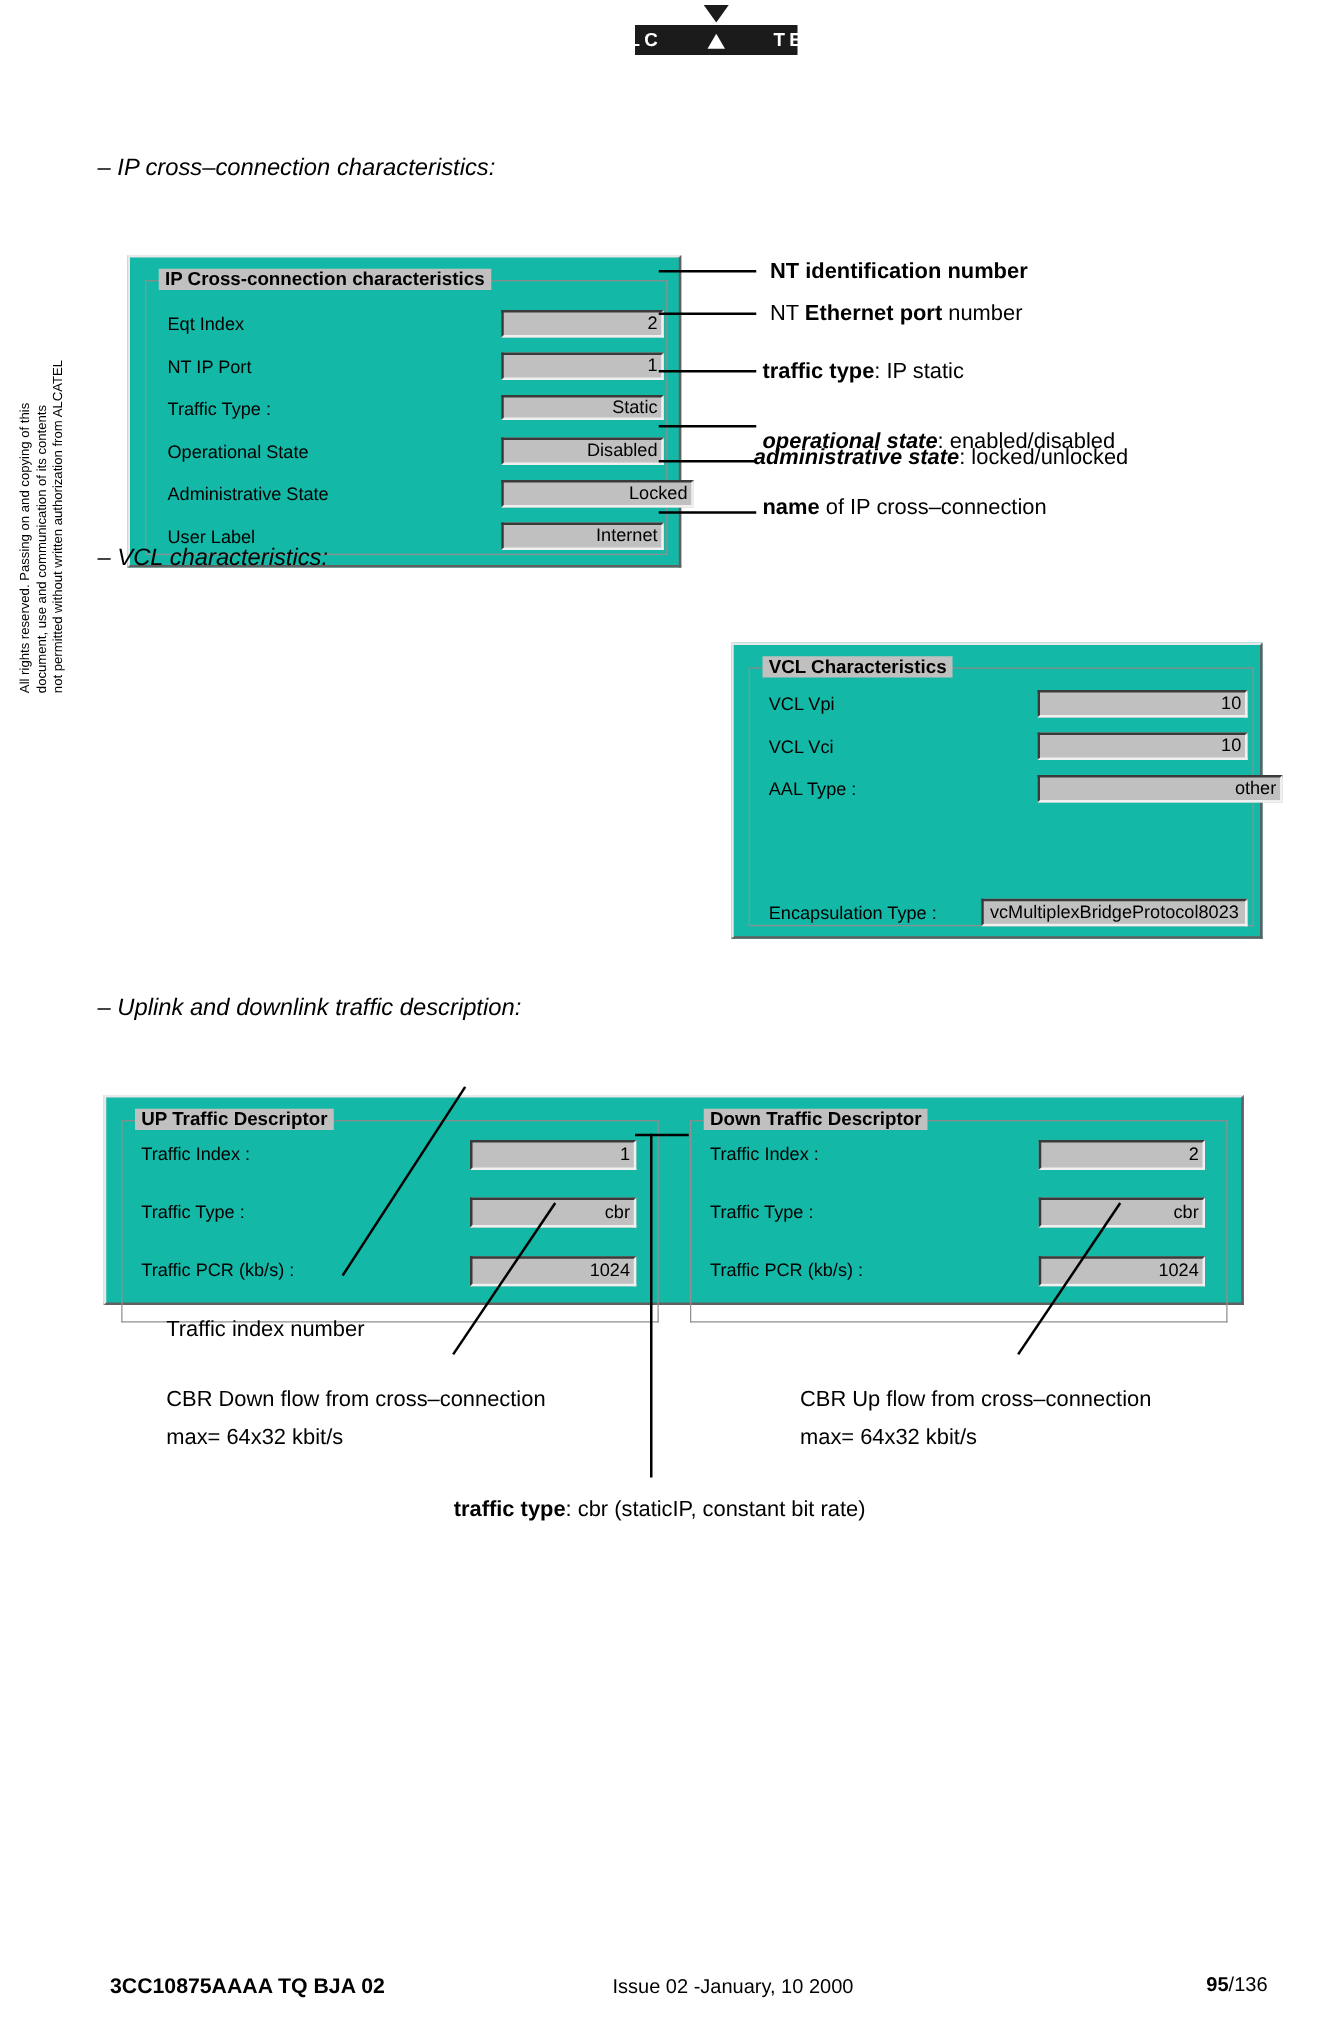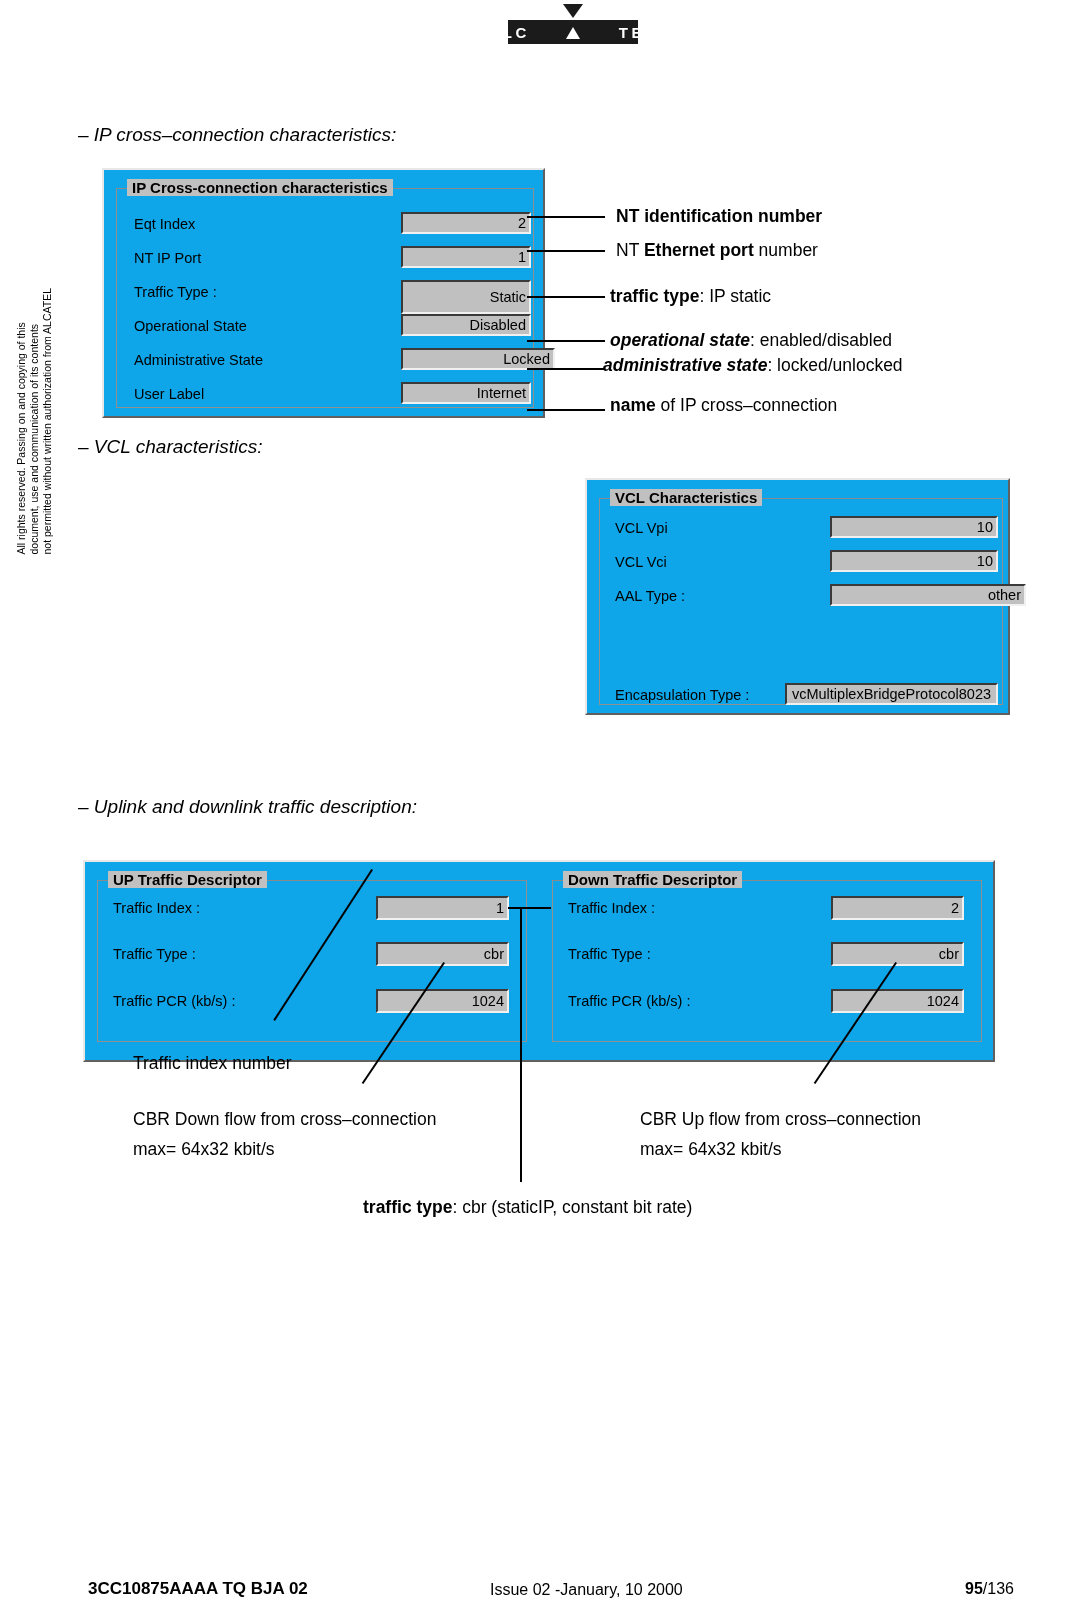--- a/index.html
+++ b/index.html
@@ -89,26 +89,27 @@
     position: absolute;
     font-style: italic;
     font-size: 19px;
     color: #000;
     white-space: nowrap;
   }
 
   
   .dlg {
     position: absolute;
-    background: #0ea5e9;
+    background: #14b8a6;
     border-top: 2px solid #e8e8e8;
     border-left: 2px solid #e8e8e8;
     border-right: 2px solid #606060;
     border-bottom: 2px solid #606060;
     box-sizing: border-box;
+    margin-top: 36px;
   }
   .group {
     position: absolute;
     box-sizing: border-box;
     border: 1px solid #909090;
     border-top-color: #8a8a8a;
   }
   .group-title {
     position: absolute;
     top: -10px;
@@ -238,21 +239,21 @@
       <span class="group-title">IP Cross-connection characteristics</span>
     </div>
 
     <div class="field-label" style="left:30px; top:46px;">Eqt Index</div>
     <div class="field-box" style="left:297px; top:42px; width:130px; height:22px;">2</div>
 
     <div class="field-label" style="left:30px; top:80px;">NT IP Port</div>
     <div class="field-box" style="left:297px; top:76px; width:130px; height:22px;">1</div>
 
     <div class="field-label" style="left:30px; top:114px;">Traffic Type :</div>
-    <div class="field-box" style="left:297px; top:110px; width:130px; height:34px;">Static</div>
+    <div class="field-box" style="left:297px; top:110px; width:130px; height:20px;">Static</div>
 
     <div class="field-label" style="left:30px; top:148px;">Operational State</div>
     <div class="field-box" style="left:297px; top:144px; width:130px; height:22px;">Disabled</div>
 
     <div class="field-label" style="left:30px; top:182px;">Administrative State</div>
     <div class="field-box" style="left:297px; top:178px; width:154px; height:22px;">Locked</div>
 
     <div class="field-label" style="left:30px; top:216px;">User Label</div>
     <div class="field-box" style="left:297px; top:212px; width:130px; height:22px;">Internet</div>
   </div>
@@ -267,21 +268,21 @@
   <div class="anno" style="left:616px; top:205px; font-weight:bold;">NT identification number</div>
 
   <div class="anno" style="left:616px; top:239px;">
     <span>NT </span><b>Ethernet port</b><span> number</span>
   </div>
 
   <div class="anno" style="left:610px; top:285px;">
     <b>traffic type</b><span>: IP static</span>
   </div>
 
-  <div class="anno" style="left:610px; top:329px;">
+  <div class="anno" style="left:610px; top:341px;">
     <i class="bi">operational state</i><span>: enabled/disabled</span>
   </div>
 
   <div class="anno" style="left:603px; top:354px;">
     <i class="bi">administrative state</i><span>: locked/unlocked</span>
   </div>
 
   <div class="anno" style="left:610px; top:394px;">
     <b>name</b><span> of IP cross–connection</span>
   </div>
@@ -302,21 +303,21 @@
 
     <div class="field-label" style="left:28px; top:108px;">AAL Type :</div>
     <div class="field-box" style="left:243px; top:104px; width:196px; height:22px;">other</div>
 
     <div class="field-label" style="left:28px; top:207px;">Encapsulation Type :</div>
     <div class="field-box center" style="left:198px; top:203px; width:213px; height:22px;">vcMultiplexBridgeProtocol8023</div>
   </div>
 
   <div class="caption" style="left:78px; top:796px;">– Uplink and downlink traffic description:</div>
 
-  <div class="dlg" style="left:83px; top:860px; width:912px; height:202px;">
+  <div class="dlg" style="left:83px; top:840px; width:912px; height:168px;">
 
     <div class="group" style="left:12px; top:18px; width:430px; height:162px;">
       <span class="group-title">UP Traffic Descriptor</span>
     </div>
 
     <div class="field-label" style="left:28px; top:38px;">Traffic Index :</div>
     <div class="field-box" style="left:291px; top:34px; width:133px; height:24px;">1</div>
 
     <div class="field-label" style="left:28px; top:84px;">Traffic Type :</div>
     <div class="field-box" style="left:291px; top:80px; width:133px; height:24px;">cbr</div>

